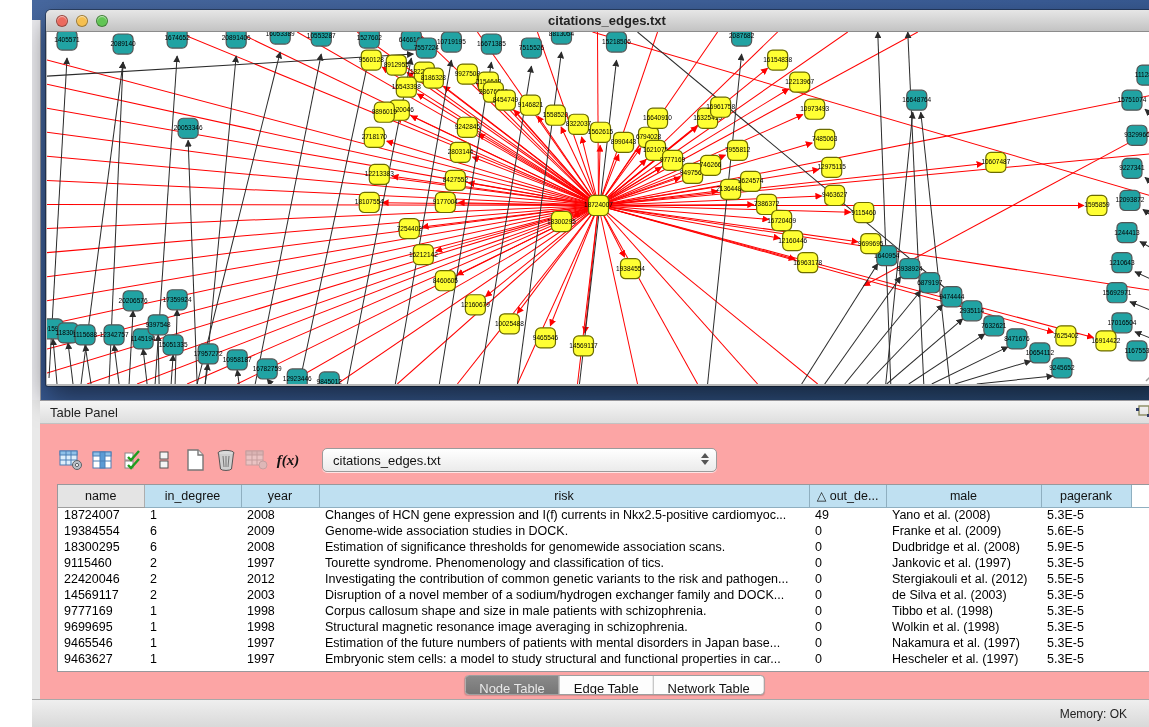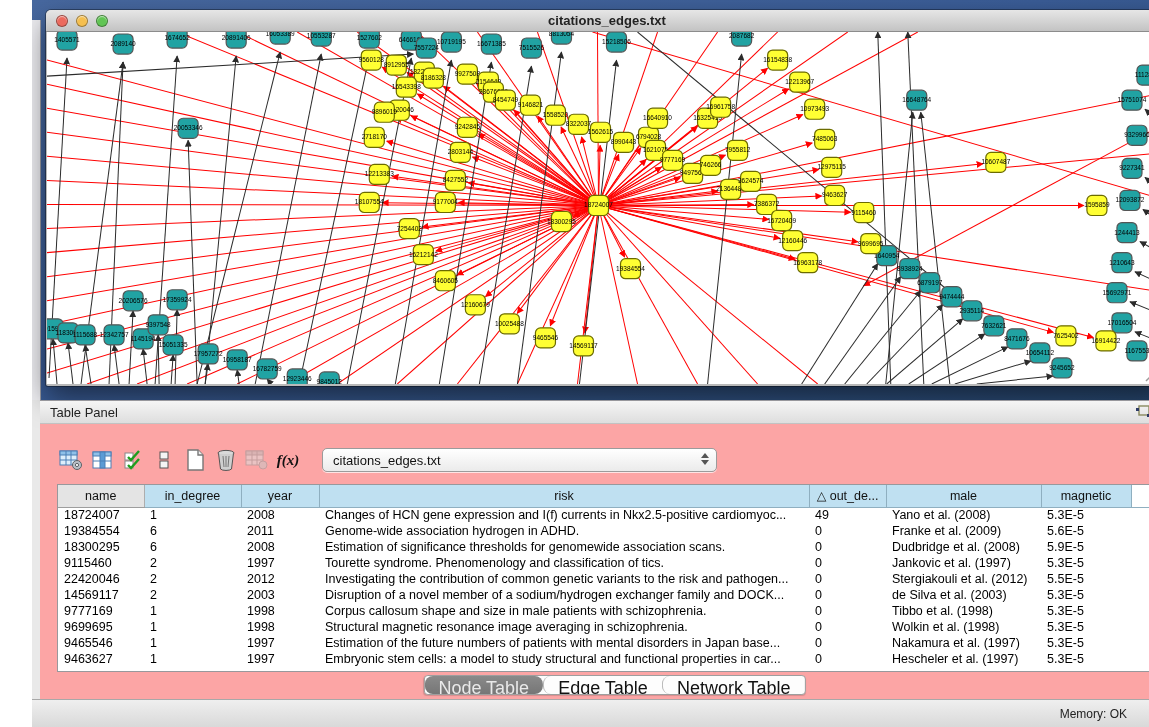--- a/index.html
+++ b/index.html
@@ -58,21 +58,21 @@
   table.data th.gray { background:#e4e4e4; border-right:1px solid #adadad; border-bottom:1px solid #9d9d9d; }
   table.data td { height:16px; font-size:12.5px; color:#000; padding:0 4px 0 6px;
                   overflow:hidden; white-space:nowrap; text-overflow:clip; }
   .vscroll { position:absolute; right:0; top:23px; bottom:0; width:15px; background:#fbfbfb; border-left:1px solid #dcdcdc; }
   .vthumb { position:absolute; left:2px; top:4px; width:10px; height:38px; border-radius:6px;
             background:linear-gradient(90deg,#c9c9c9,#a8a8a8); border:1px solid #9a9a9a; }
 
   .tabs { position:absolute; left:50%; transform:translateX(-50%); top:275px; height:20px;
           display:flex; border:1px solid #9e9e9e; border-radius:4px; overflow:hidden;
           background:#fdfdfd; box-shadow:0 1px 1px rgba(0,0,0,.15); }
-  .tab { padding:3px 14px; line-height:19px; font-size:18px; color:#111; border-left:1px solid #b5b5b5;border-radius:8px; }
+  .tab { padding:3px 14px; line-height:19px; font-size:13px; color:#111; border-left:1px solid #b5b5b5; }
   .tab:first-child { border-left:none; }
   .tab.active { background:linear-gradient(#8a8a8a,#767676); color:#e9e9e9; }
 
   
   .statusbar { position:absolute; left:0; bottom:0; width:1149px; height:28px;
                background:linear-gradient(#efefef,#d9d9d9); border-top:1px solid #a8a8a8;
                display:flex; align-items:center; justify-content:flex-end; gap:26px; padding-right:14px; }
   .mem-label { font-size:12px; color:#222; }
   .mem-dot { width:14px; height:14px; border-radius:50%; background:radial-gradient(circle at 35% 30%, #8fe08a, #3cb93c 70%);
              border:1px solid #6a6a6a; }
@@ -816,40 +816,40 @@
             <col>
         </colgroup>
         <thead>
           <tr>
             <th class="gray">name</th>
             <th>in_degree</th>
             <th>year</th>
             <th>risk</th>
             <th><span>△ </span><span>out_de...</span></th>
             <th>male</th>
-            <th>magnetic</th>
+            <th>pagerank</th>
             <th class="gray" style="background:#fff;border-right:none;border-bottom:1px solid #8fafc0;"></th>
           </tr>
         </thead>
         <tbody id="table-body">
             <tr>
               <td>18724007</td>
               <td>1</td>
               <td>2008</td>
               <td>Changes of HCN gene expression and I(f) currents in Nkx2.5-positive cardiomyoc...</td>
               <td>49</td>
               <td>Yano et al. (2008)</td>
               <td>5.3E-5</td>
               <td></td>
             </tr>
             <tr>
               <td>19384554</td>
               <td>6</td>
-              <td>2011</td>
-              <td>Genome-wide association hydrogen in ADHD.</td>
+              <td>2009</td>
+              <td>Genome-wide association studies in DOCK.</td>
               <td>0</td>
               <td>Franke et al. (2009)</td>
               <td>5.6E-5</td>
               <td></td>
             </tr>
             <tr>
               <td>18300295</td>
               <td>6</td>
               <td>2008</td>
               <td>Estimation of significance thresholds for genomewide association scans.</td>

